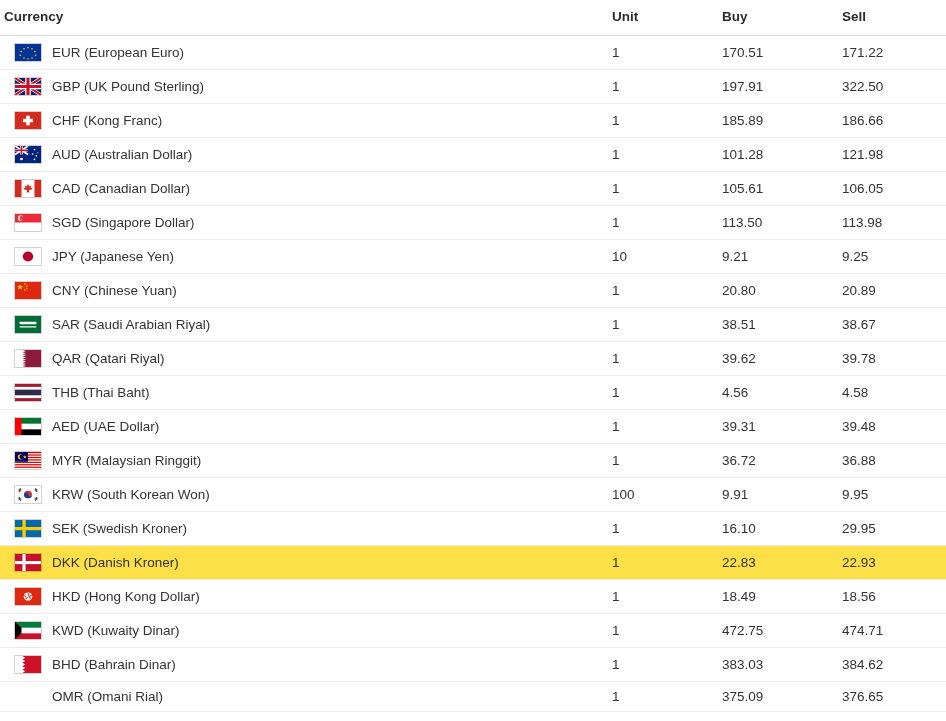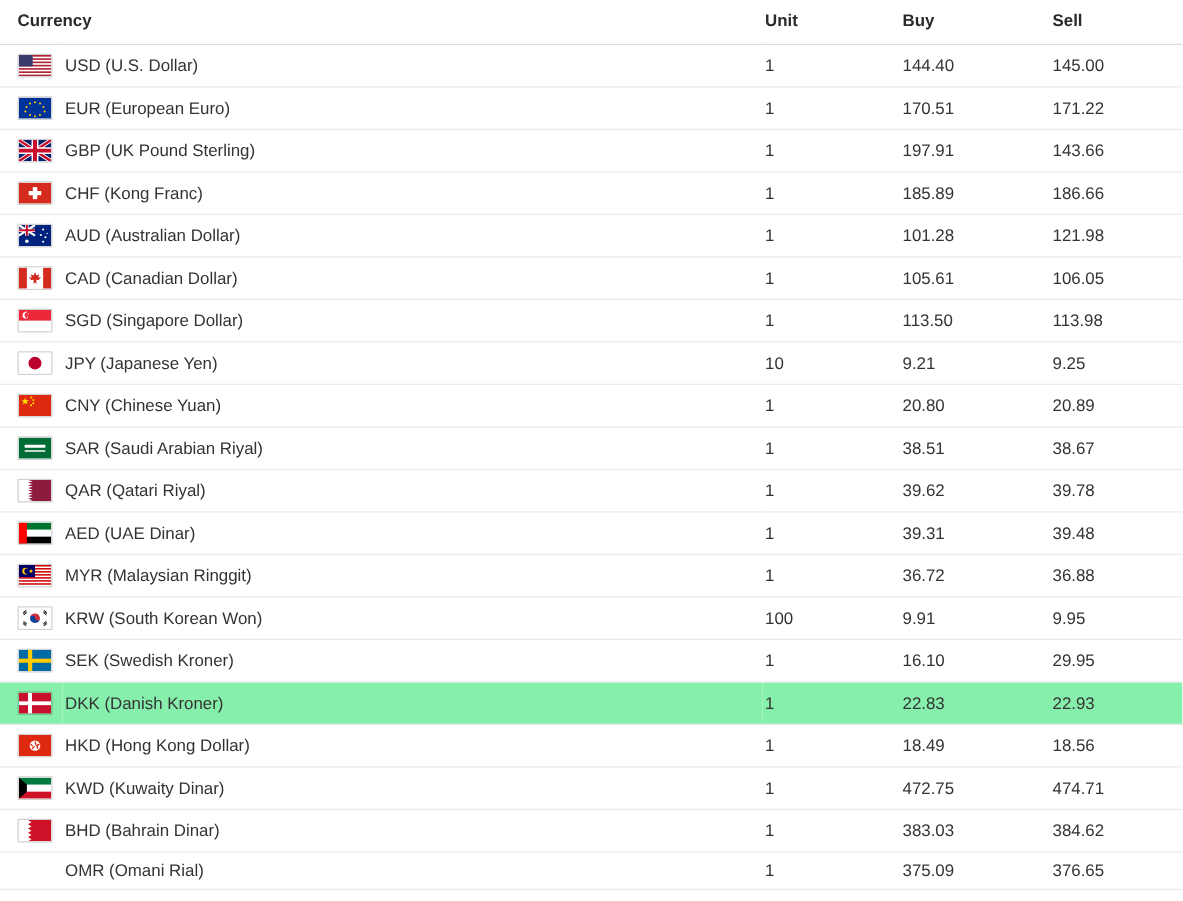--- a/index.html
+++ b/index.html
@@ -22,34 +22,34 @@
 
   thead th {
     font-size: 13.5px;
     font-weight: bold;
     color: #2b2b2b;
     text-align: left;
     padding: 9px 0 11px 0;
     border-bottom: 1px solid #d9d9d9;
     background: #ffffff;
   }
-  thead th.h-currency { padding-left: 14px; }
+  thead th.h-currency { padding-left: 4px; }
   thead th.h-unit,
   thead th.h-buy,
   thead th.h-sell { padding-left: 2px; margin-left: 20px; }
 
   tbody td {
     font-size: 13.5px;
     color: #333333;
     padding: 7px 0 7px 0;
     border-bottom: 1px solid #eaeaea;
     vertical-align: middle;
     height: 30px;
   }
-  tbody tr.alt td { background: #86efac; }
+  tbody tr.alt td { background: #fde047; }
   td.flag-cell { padding-left: 14px; }
   td.name-cell { padding-left: 2px; }
   td.unit-cell, td.buy-cell, td.sell-cell { padding-left: 2px; }
 
   .flag {
     width: 28px; height: 19px;
     display: block;
     border: 1px solid rgba(0,0,0,0.18);
     position: relative;
     overflow: hidden;
@@ -74,43 +74,20 @@
       <th class="h-unit">Unit</th>
       <th class="h-buy">Buy</th>
       <th class="h-sell">Sell</th>
     </tr>
   </thead>
   <tbody id="rates-body">
       <tr>
         <td class="flag-cell">
           <span class="flag">
             <svg viewBox="0 0 28 19" preserveAspectRatio="none">
-              <rect width="28" height="19" fill="#fff"></rect>
-              <g fill="#b22234">
-                <rect y="0" width="28" height="1.46"></rect>
-                <rect y="2.92" width="28" height="1.46"></rect>
-                <rect y="5.85" width="28" height="1.46"></rect>
-                <rect y="8.77" width="28" height="1.46"></rect>
-                <rect y="11.69" width="28" height="1.46"></rect>
-                <rect y="14.62" width="28" height="1.46"></rect>
-                <rect y="17.54" width="28" height="1.46"></rect>
-              </g>
-              <rect width="12" height="10.23" fill="#3c3b6e"></rect>
-            </svg>
-          </span>
-        </td>
-        <td class="name-cell">USD (U.S. Dollar)</td>
-        <td class="unit-cell">1</td>
-        <td class="buy-cell">144.40</td>
-        <td class="sell-cell">145.00</td>
-      </tr>
-      <tr>
-        <td class="flag-cell">
-          <span class="flag">
-            <svg viewBox="0 0 28 19" preserveAspectRatio="none">
               <rect width="28" height="19" fill="#039"></rect>
               <g fill="#fc0">
                 <circle cx="14" cy="4.2" r="0.9"></circle>
                 <circle cx="18.3" cy="5.4" r="0.9"></circle>
                 <circle cx="21.3" cy="8.5" r="0.9"></circle>
                 <circle cx="22.3" cy="12.6" r="0.9"></circle>
                 <circle cx="18.3" cy="15.6" r="0.9"></circle>
                 <circle cx="14" cy="16.7" r="0.9"></circle>
                 <circle cx="9.7" cy="15.6" r="0.9"></circle>
                 <circle cx="5.7" cy="12.6" r="0.9"></circle>
@@ -133,21 +110,21 @@
               <path d="M0,0 L28,19 M28,0 L0,19" stroke="#fff" stroke-width="3.8"></path>
               <path d="M0,0 L28,19 M28,0 L0,19" stroke="#C8102E" stroke-width="2.2"></path>
               <path d="M14,0 V19 M0,9.5 H28" stroke="#fff" stroke-width="6"></path>
               <path d="M14,0 V19 M0,9.5 H28" stroke="#C8102E" stroke-width="3.4"></path>
             </svg>
           </span>
         </td>
         <td class="name-cell">GBP (UK Pound Sterling)</td>
         <td class="unit-cell">1</td>
         <td class="buy-cell">197.91</td>
-        <td class="sell-cell">143.66</td>
+        <td class="sell-cell">322.50</td>
       </tr>
       <tr>
         <td class="flag-cell">
           <span class="flag">
             <svg viewBox="0 0 28 19" preserveAspectRatio="none">
               <rect width="28" height="19" fill="#d52b1e"></rect>
               <rect x="12.1" y="4.1" width="3.8" height="10.8" fill="#fff"></rect>
               <rect x="8.6" y="7.6" width="10.8" height="3.8" fill="#fff"></rect>
             </svg>
           </span>
@@ -283,27 +260,43 @@
         <td class="name-cell">QAR (Qatari Riyal)</td>
         <td class="unit-cell">1</td>
         <td class="buy-cell">39.62</td>
         <td class="sell-cell">39.78</td>
       </tr>
       <tr>
         <td class="flag-cell">
           <span class="flag">
             <svg viewBox="0 0 28 19" preserveAspectRatio="none">
               <rect width="28" height="19" fill="#fff"></rect>
+              <rect y="0" width="28" height="3.2" fill="#a51931"></rect>
+              <rect y="15.8" width="28" height="3.2" fill="#a51931"></rect>
+              <rect y="6.3" width="28" height="6.3" fill="#2d2a4a"></rect>
+            </svg>
+          </span>
+        </td>
+        <td class="name-cell">THB (Thai Baht)</td>
+        <td class="unit-cell">1</td>
+        <td class="buy-cell">4.56</td>
+        <td class="sell-cell">4.58</td>
+      </tr>
+      <tr>
+        <td class="flag-cell">
+          <span class="flag">
+            <svg viewBox="0 0 28 19" preserveAspectRatio="none">
+              <rect width="28" height="19" fill="#fff"></rect>
               <rect width="28" height="6.33" fill="#00732f"></rect>
               <rect y="12.67" width="28" height="6.33" fill="#000"></rect>
               <rect width="7" height="19" fill="#ff0000"></rect>
             </svg>
           </span>
         </td>
-        <td class="name-cell">AED (UAE Dinar)</td>
+        <td class="name-cell">AED (UAE Dollar)</td>
         <td class="unit-cell">1</td>
         <td class="buy-cell">39.31</td>
         <td class="sell-cell">39.48</td>
       </tr>
       <tr>
         <td class="flag-cell">
           <span class="flag">
             <svg viewBox="0 0 28 19" preserveAspectRatio="none">
               <rect width="28" height="19" fill="#fff"></rect>
               <g fill="#cc0001">

